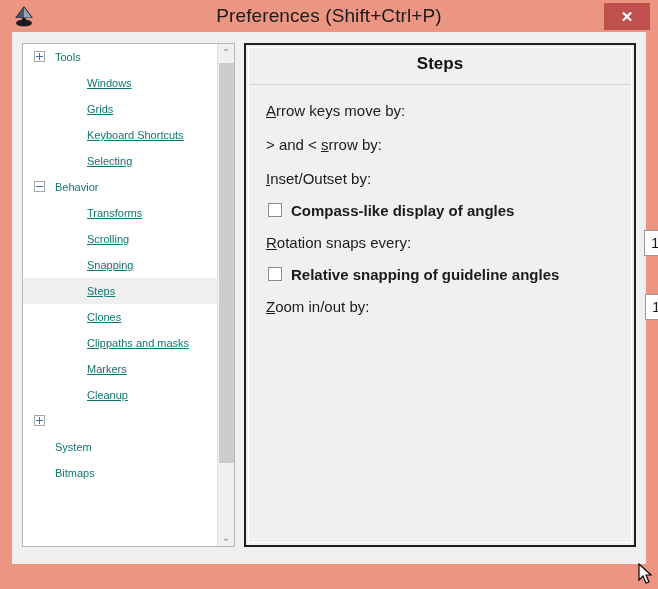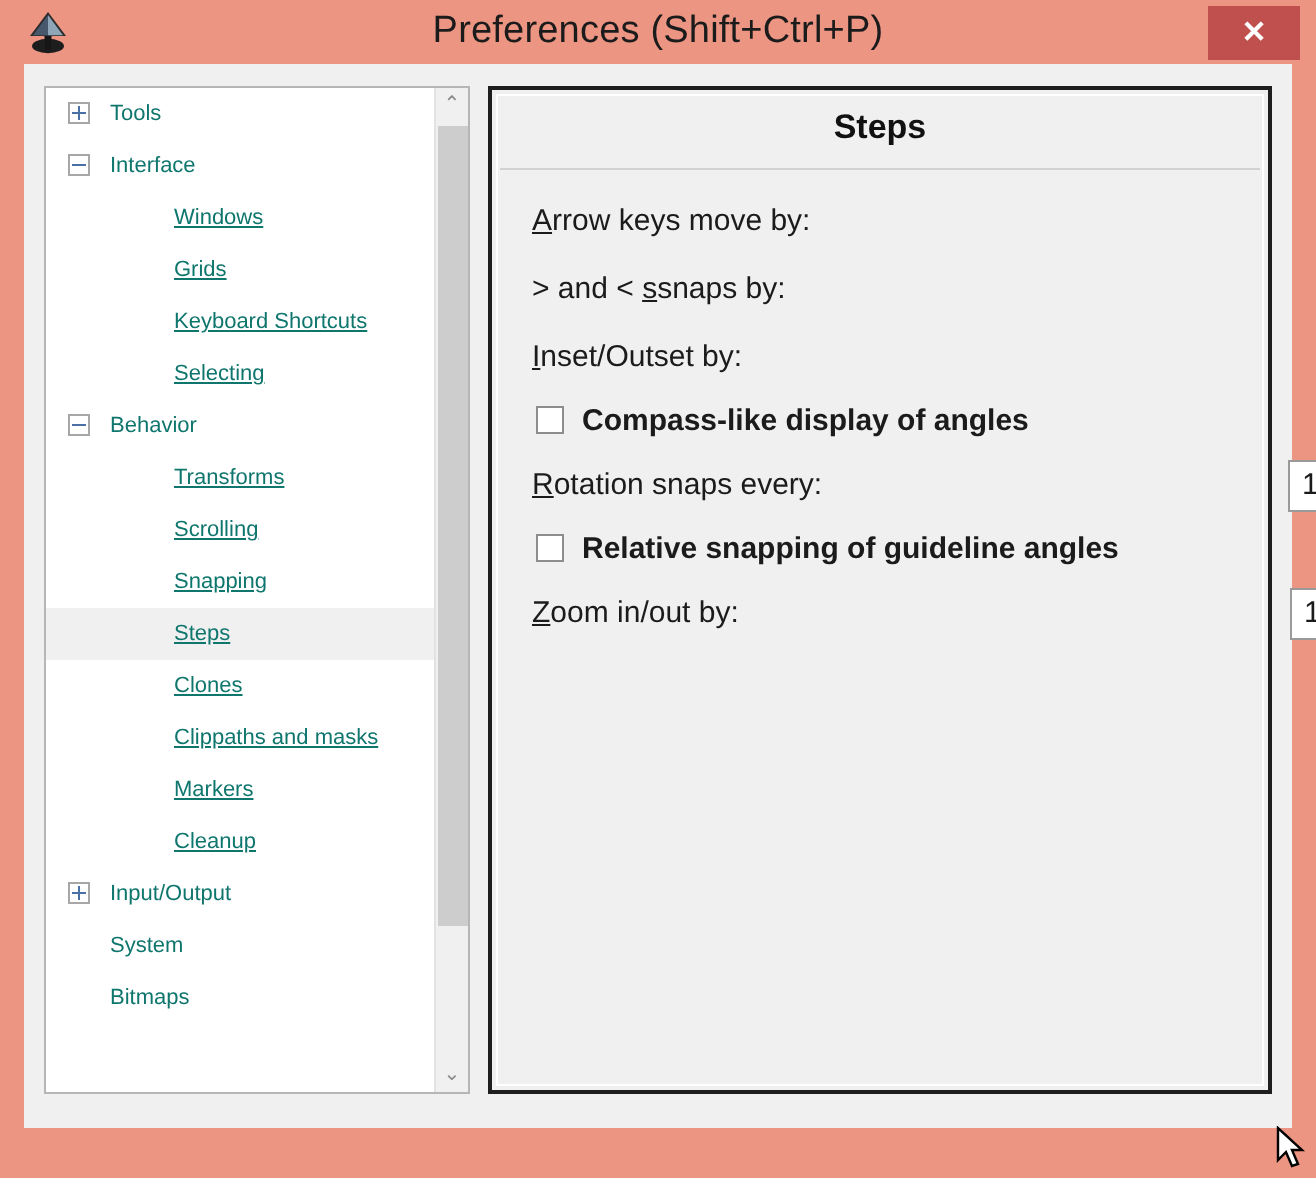--- a/index.html
+++ b/index.html
@@ -329,24 +329,20 @@
   </div>
 
   <div class="client">
 
     <div class="tree-frame">
       <div class="tree-list" id="tree-list">
           <div class="tree-item lvl0">
             <span class="expander plus"></span>
             <span class="label">Tools</span>
           </div>
-          <div class="tree-item lvl0">
-            <span class="expander"></span>
-            <span class="label">Interface</span>
-          </div>
           <div class="tree-item lvl1">
             <span class="label">Windows</span>
           </div>
           <div class="tree-item lvl1">
             <span class="label">Grids</span>
           </div>
           <div class="tree-item lvl1">
             <span class="label">Keyboard Shortcuts</span>
           </div>
           <div class="tree-item lvl1">
@@ -375,21 +371,20 @@
             <span class="label">Clippaths and masks</span>
           </div>
           <div class="tree-item lvl1">
             <span class="label">Markers</span>
           </div>
           <div class="tree-item lvl1">
             <span class="label">Cleanup</span>
           </div>
           <div class="tree-item lvl0">
             <span class="expander plus"></span>
-            <span class="label">Input/Output</span>
           </div>
           <div class="tree-item lvl0">
             <span class="label">System</span>
           </div>
           <div class="tree-item lvl0">
             <span class="label">Bitmaps</span>
           </div>
         </div>
 
       <div class="tree-scrollbar">
@@ -405,21 +400,21 @@
         <div class="panel-sep"></div>
 
         <div class="form">
 
           <div class="row">
             <span class="field-label"><u>A</u><span>rrow keys move by:</span></span>
 
           </div>
 
           <div class="row">
-            <span class="field-label"><span>&gt; and &lt; </span><u>s</u><span>snaps by:</span></span>
+            <span class="field-label"><span>&gt; and &lt; </span><u>s</u><span>rrow by:</span></span>
 
           </div>
 
           <div class="row">
             <span class="field-label"><u>I</u><span>nset/Outset by:</span></span>
 
           </div>
 
           <div class="check-row">
             <span class="checkbox"></span>

